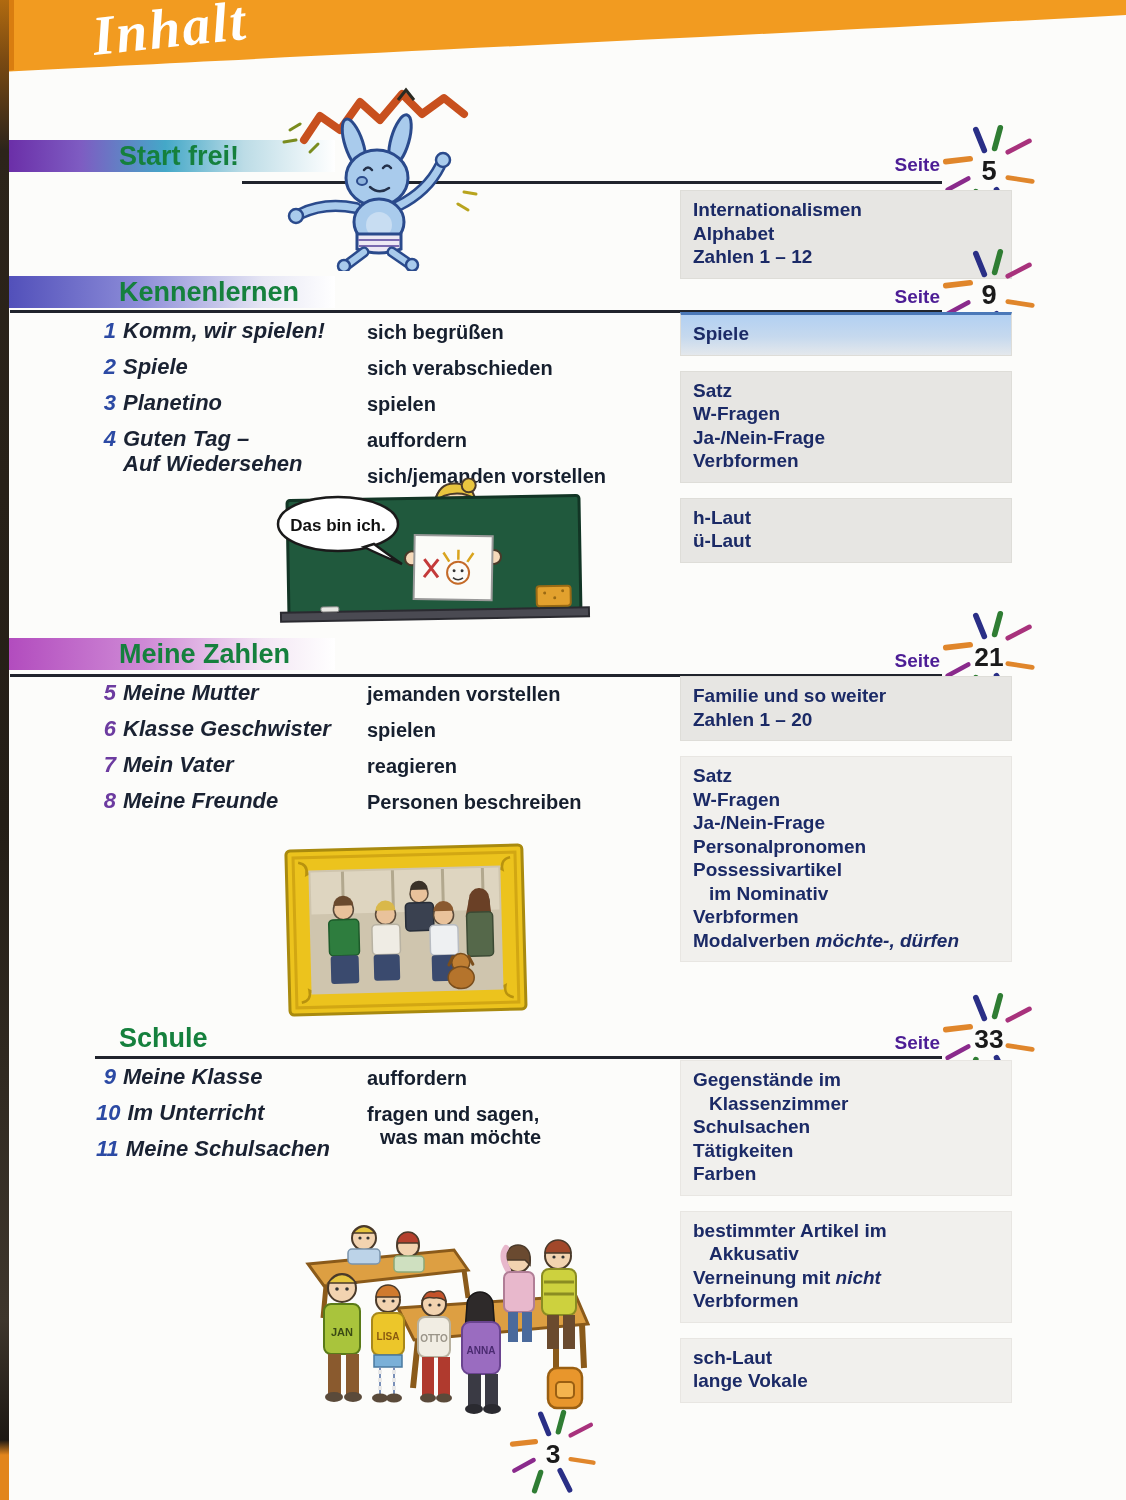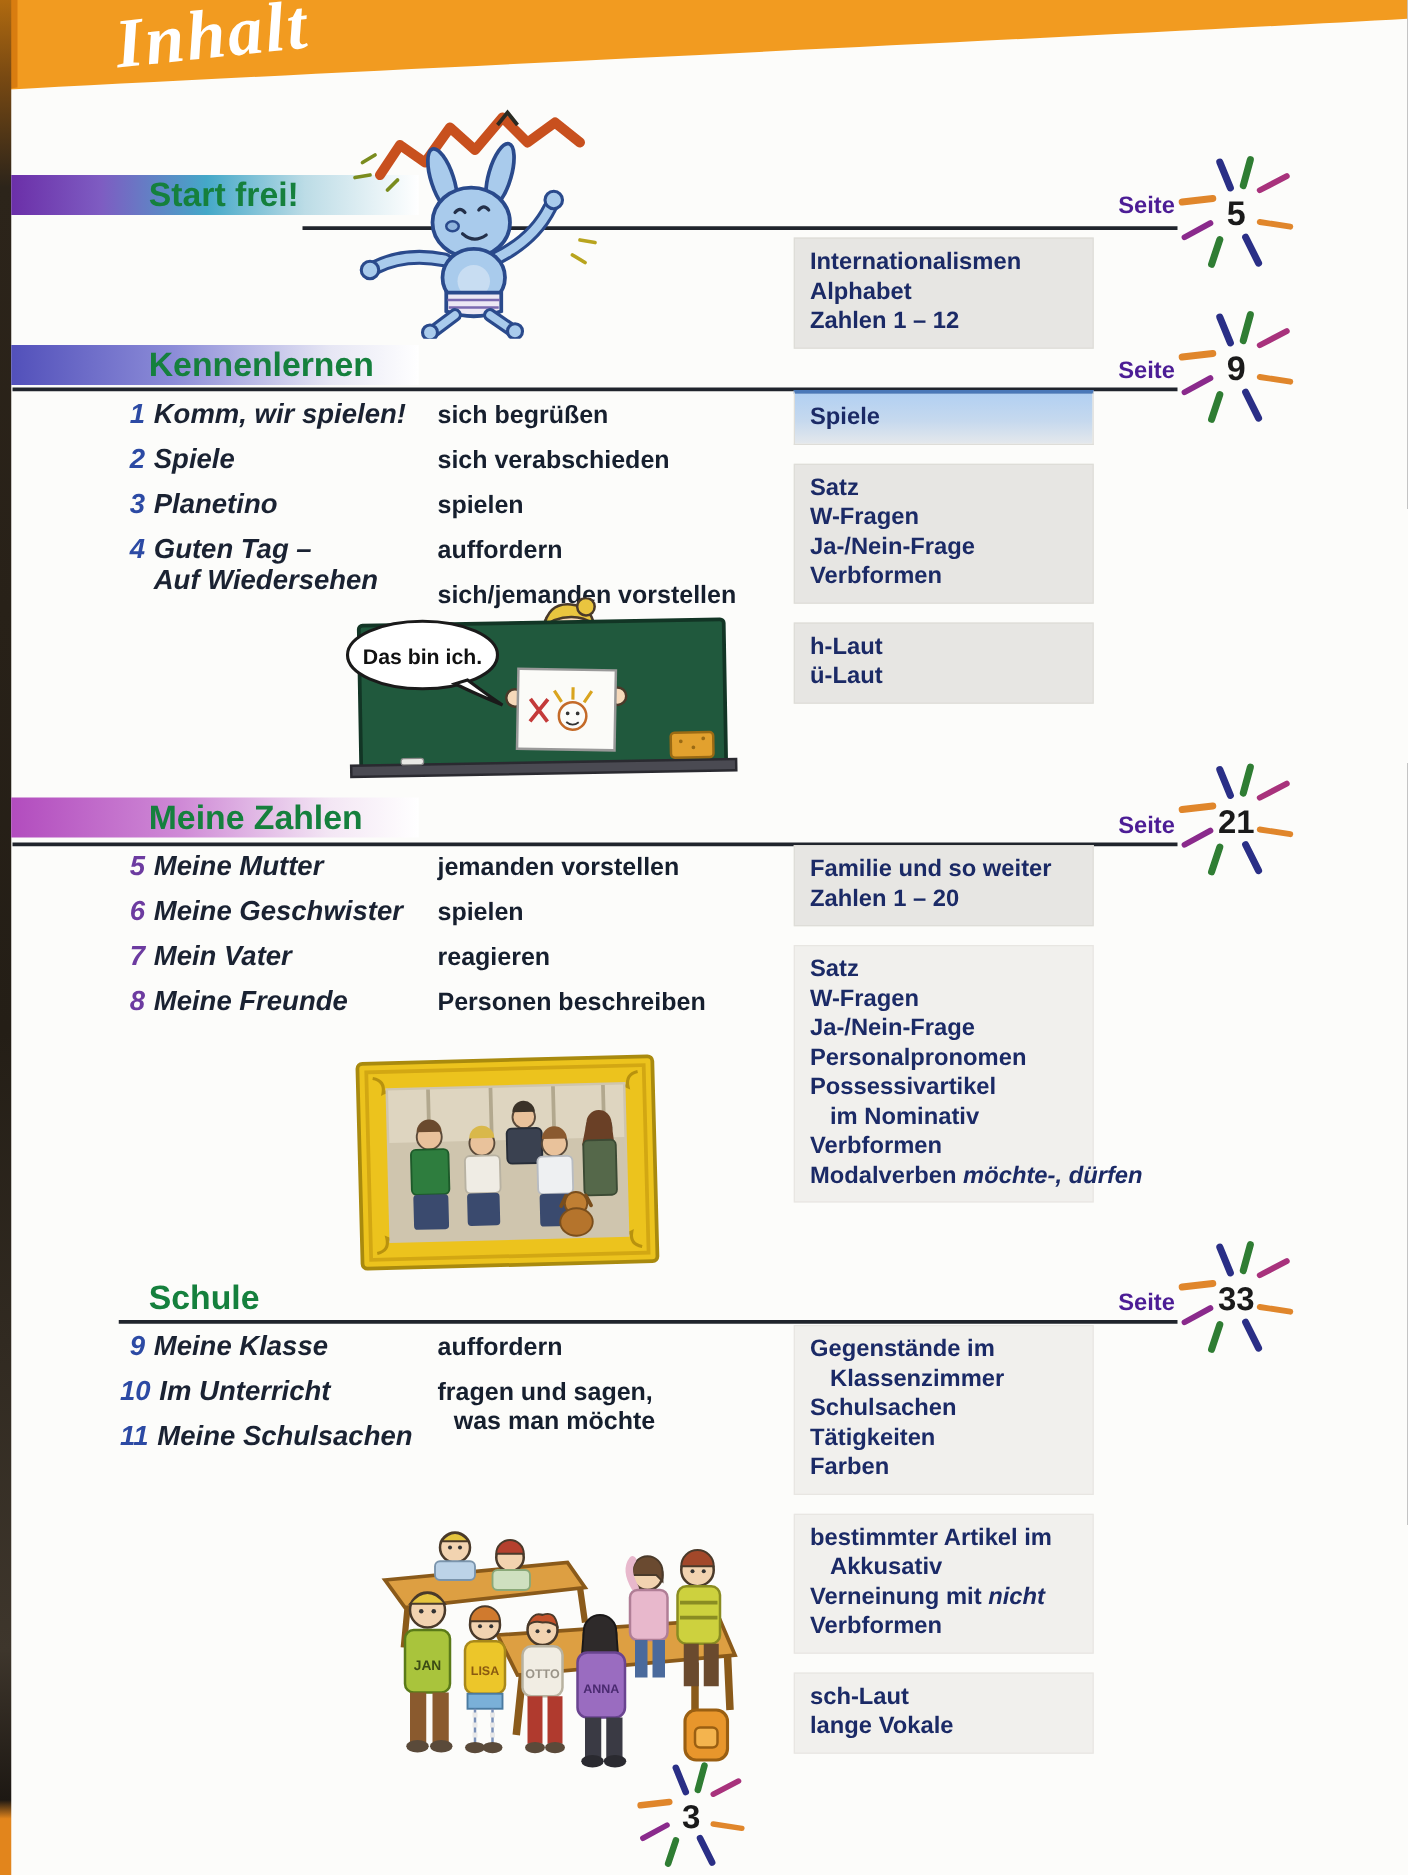--- a/index.html
+++ b/index.html
@@ -47,25 +47,25 @@
   #sec-schule .burst{top:-28px}
   .burst text{font-family:"Liberation Sans",sans-serif}
 
   .items{position:absolute;left:96px;top:44px;width:268px}
   .toc-item{display:flex;margin-bottom:11px;font-style:italic;font-weight:bold;font-size:22px;color:#1a2232;line-height:25px}
   .toc-num{flex:0 0 27px;text-align:right;padding-right:7px}
   .numbers-blue .toc-num{color:#2c4aa4}
   .numbers-purple .toc-num{color:#6c3ba0}
   .toc-title span{display:block;white-space:nowrap}
 
-  .functions{position:absolute;left:350px;top:47px;width:300px}
+  .functions{position:absolute;left:367px;top:47px;width:300px}
   .fn{font-weight:bold;font-size:20px;color:#161f2e;line-height:23px;margin-bottom:13px;white-space:nowrap}
   .fn .fn2{display:block;padding-left:13px}
 
-  .boxes{position:absolute;left:635px;top:40px;width:240px}
+  .boxes{position:absolute;left:680px;top:40px;width:332px}
   #sec-start .boxes{top:52px}
   #sec-kennen .boxes{top:38px}
   .cbox{padding:7px 12px 9px;margin-bottom:15px;background:#e7e6e3;border:1px solid #deddd8}
   .cbox.light{background:#f1f0ed;border-color:#e8e6e2}
   .cbox.blue{background:linear-gradient(180deg,#b2d0f2 0%,#c6d9ee 55%,#e4e8ec 100%);border-top:3px solid #4a78b8}
   .box-line{font-weight:bold;font-size:19px;color:#1b2a66;line-height:23.5px;white-space:nowrap}
   .box-line.indent{padding-left:16px}
   .box-line em{font-style:italic}
 
   .illu{position:absolute}
@@ -282,21 +282,21 @@
     <div class="items">
         <div class="toc-item">
           <span class="toc-num">5</span>
           <span class="toc-title">
             <span>Meine Mutter</span>
           </span>
         </div>
         <div class="toc-item">
           <span class="toc-num">6</span>
           <span class="toc-title">
-            <span>Meine Geschwister</span>
+            <span>Klasse Geschwister</span>
           </span>
         </div>
         <div class="toc-item">
           <span class="toc-num">7</span>
           <span class="toc-title">
             <span>Mein Vater</span>
           </span>
         </div>
         <div class="toc-item">
           <span class="toc-num">8</span>

